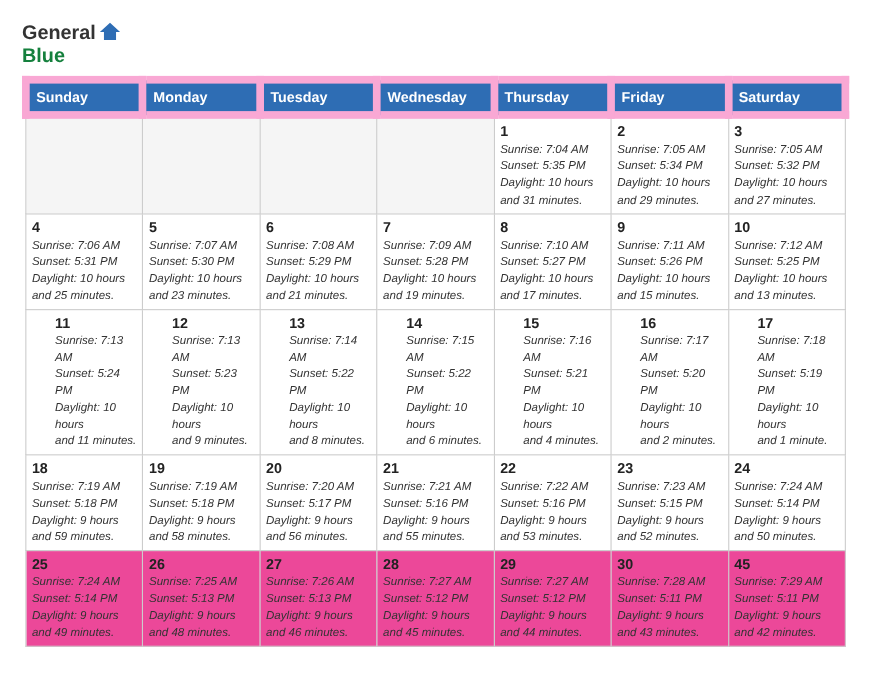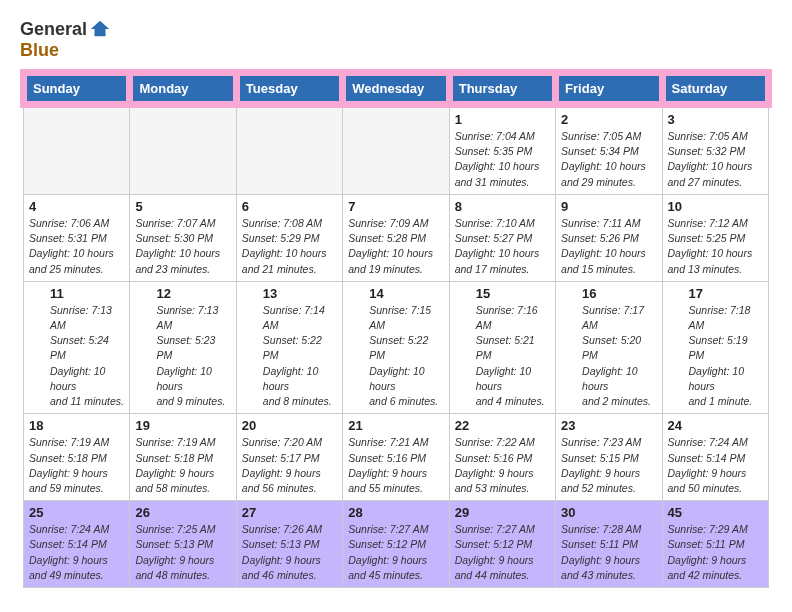--- a/index.html
+++ b/index.html
@@ -30,21 +30,21 @@
       align-items: center;
     }
     .logo-general {
       font-size: 18px;
       font-weight: bold;
       color: #333;
     }
     .logo-blue {
       font-size: 18px;
       font-weight: bold;
-      color: #a16207;
+      color: #15803d;
     }
     .logo-icon {
       width: 22px;
       height: 22px;
       margin-left: 2px;
     }
     .title-section {
       text-align: right;
     }
     .month-title {
@@ -99,21 +99,21 @@
       font-style: italic;
     }
     .calendar tr:nth-child(even) td:not(.empty) {
       background: #fff;
     }
     
     .row1 td { background: #fff; }
     .row2 td { background: #f0f5fb; }
     .row3 td { background: #fff; padding-left: 26px; }
     .row4 td { background: #f0f5fb; }
-    .row5 td { background: #c4b5fd; }
+    .row5 td { background: #ec4899; }
     .row1 td.empty, .row2 td.empty, .row3 td.empty, .row4 td.empty, .row5 td.empty {
       background: #f5f5f5;
     }
   </style>
 </head>
 <body>
 
 <div class="page">
   <div class="header">
     <div class="logo">

